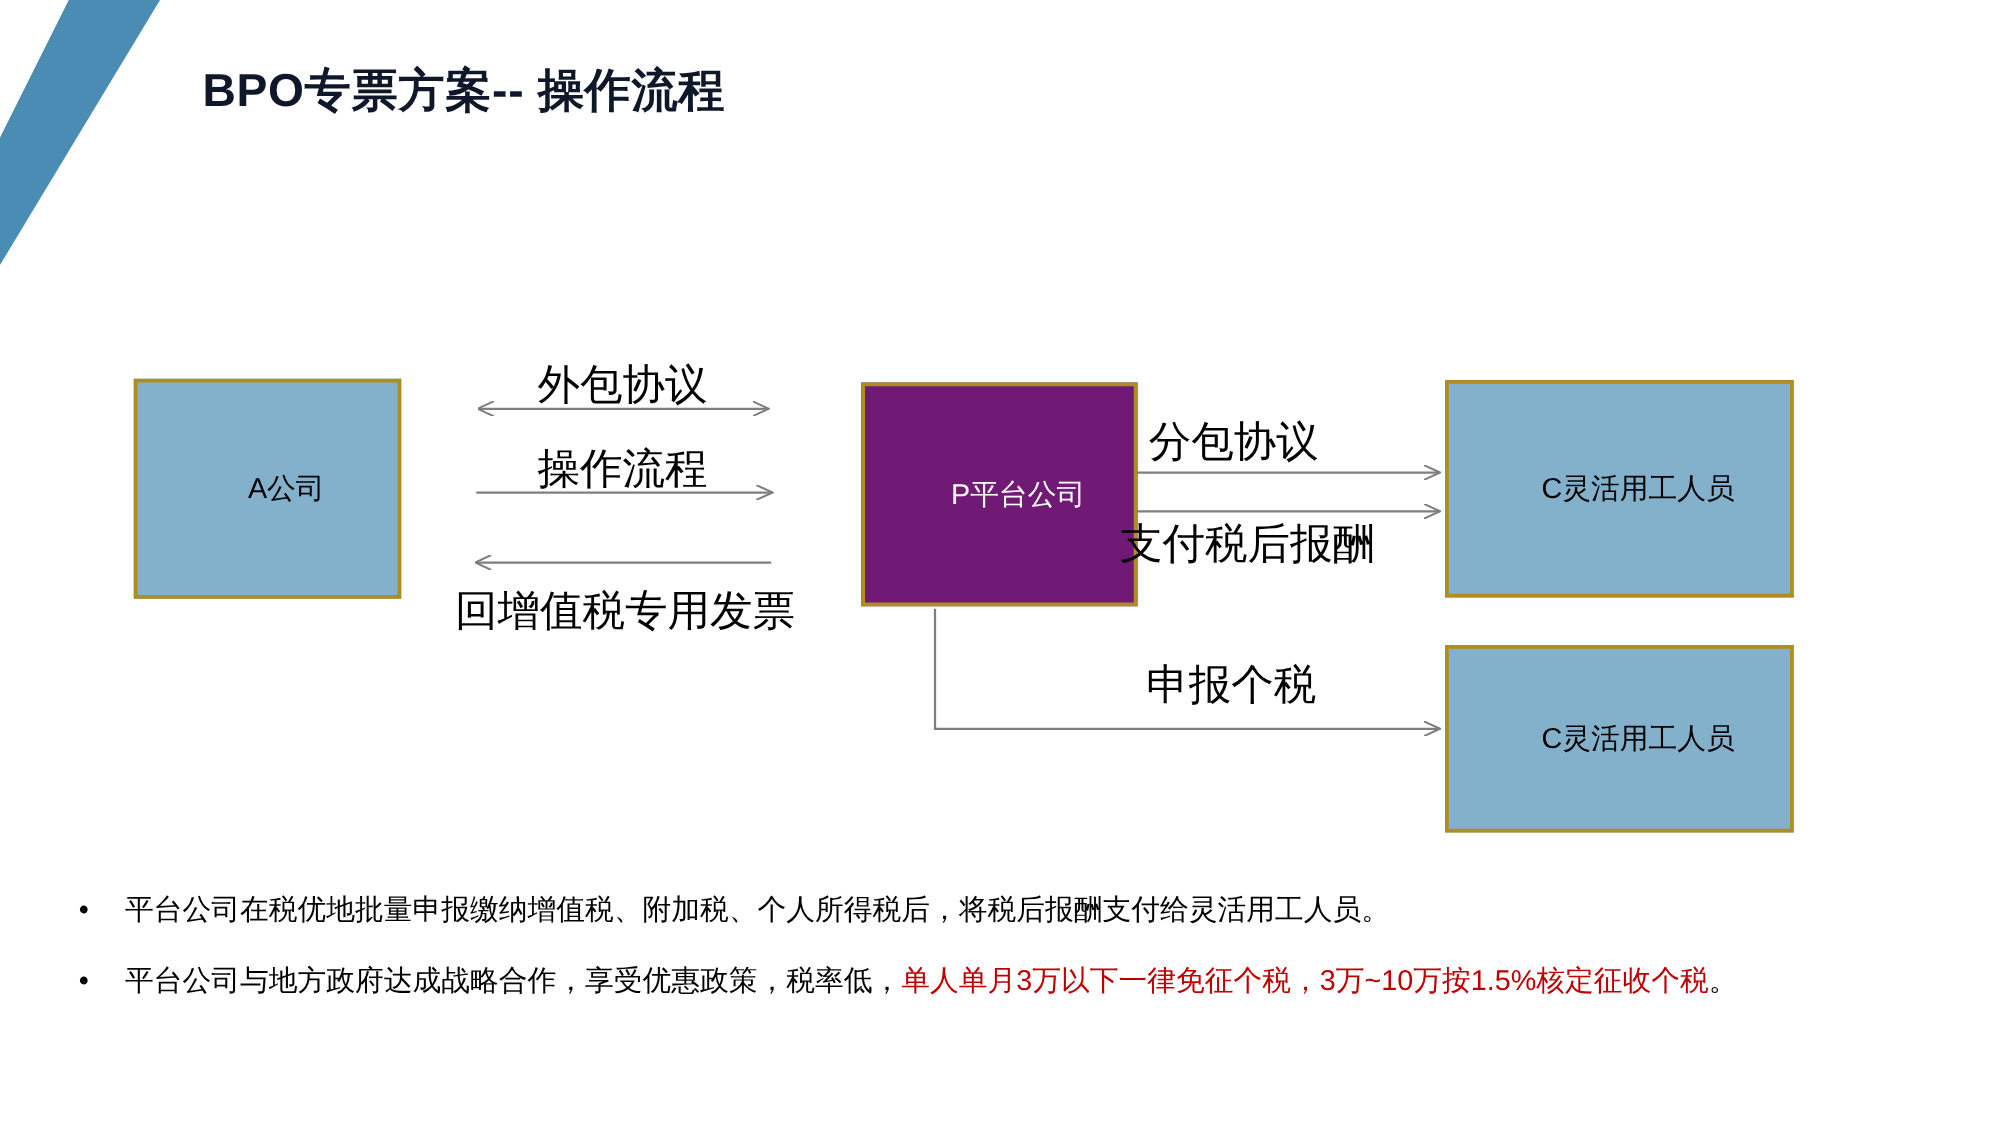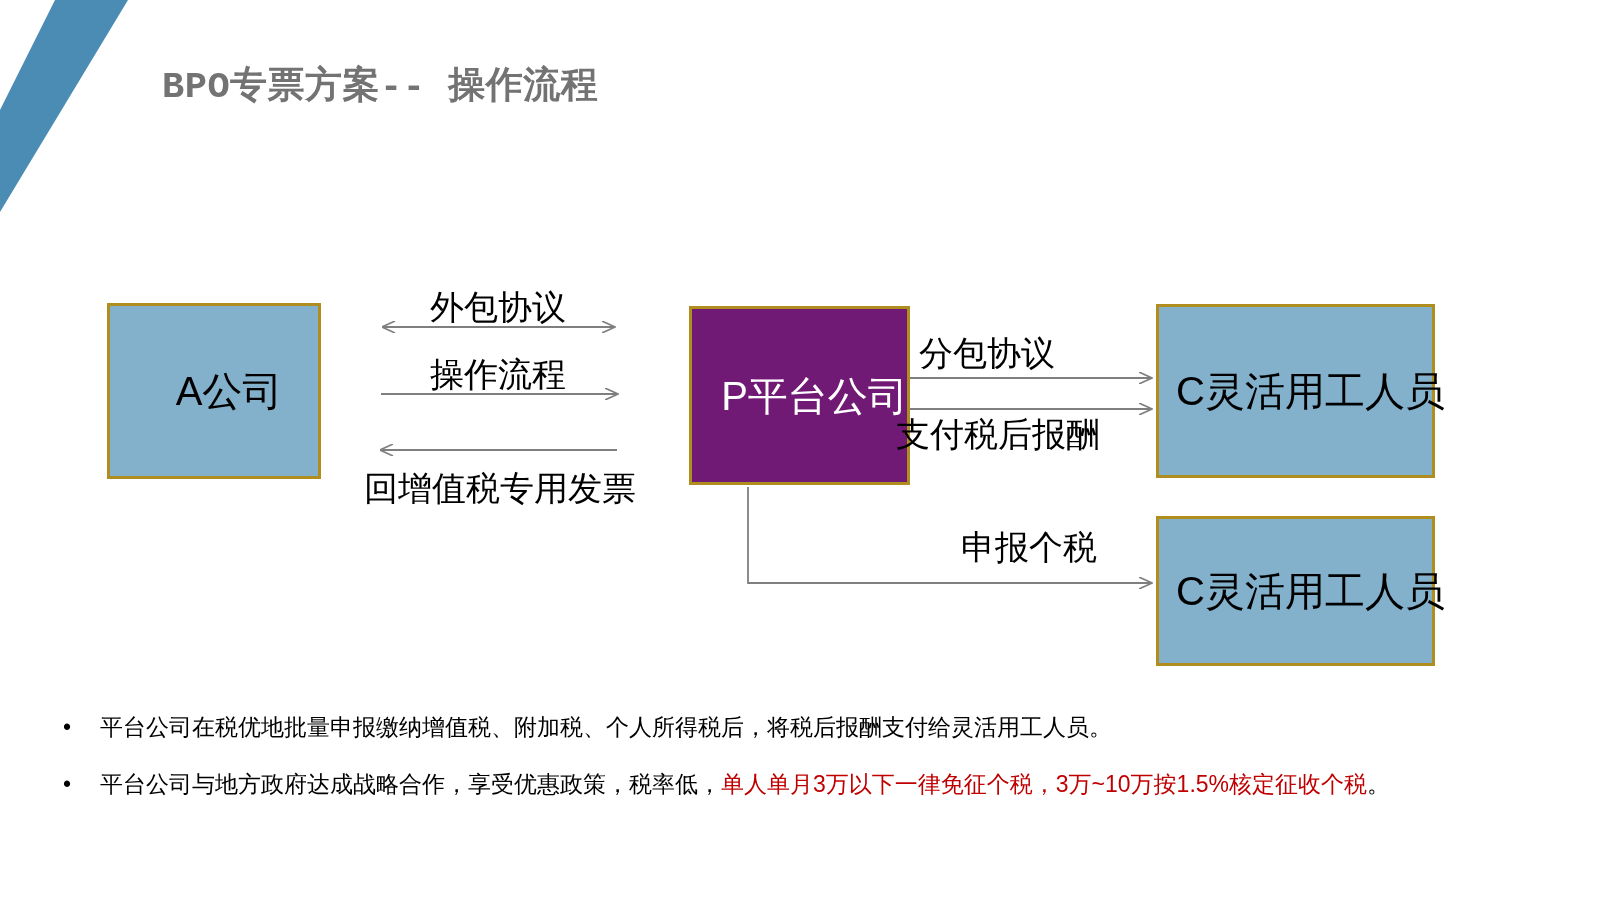--- a/index.html
+++ b/index.html
@@ -13,35 +13,34 @@
   #slide{position:absolute;left:0;top:0;width:1600px;height:900px;background:#fff;overflow:hidden;}
 
   
   .corner-stripe{
     position:absolute;left:0;top:0;width:1600px;height:900px;
     pointer-events:none;
   }
 
   
   .slide-title{
-    position:absolute;left:162px;top:60px;
+    position:absolute;left:162px;top:48px;
     font-size:37px;font-weight:bold;
-    color:#737373;
+    color:#0f172a;
     letter-spacing:0.5px;
     white-space:nowrap;
-    font-family:Liberation Mono, monospace;
   }
 
   
   .node{
     position:absolute;
     box-sizing:border-box;
     border:3px solid #b08d1f;
     display:flex;align-items:center;justify-content:center;
-    font-size:40px;
+    font-size:23px;
     line-height:1.1;
     white-space:nowrap;
     padding-left:30px;
   }
   .node.light{background:#83b0cb;color:#000000;}
   .node.dark{background:#701a75;color:#ffffff;margin-left:32px;}
 
   #node-a{left:107px;top:303px;width:214px;height:176px;}
   #node-p{left:657px;top:306px;width:221px;height:179px;}
   #node-c1{left:1156px;top:304px;width:279px;height:174px;}
@@ -55,21 +54,21 @@
     position:absolute;
     font-size:34px;color:#000;
     white-space:nowrap;
     text-align:center;
   }
   #lbl-outsourcing{left:380px;top:285px;width:236px;}
   #lbl-servicefee{left:380px;top:352px;width:236px;}
   #lbl-invoice{left:360px;top:466px;width:280px;}
   #lbl-subcontract{left:875px;top:331px;width:224px;}
   #lbl-aftertax{left:875px;top:412px;width:246px;}
-  #lbl-declare{left:904px;top:525px;width:250px;}
+  #lbl-declare{left:860px;top:525px;width:250px;}
 
   
   .bullets{
     position:absolute;left:55px;top:705px;width:1500px;
     font-size:23px;color:#000;line-height:1.95;
   }
   .bullet{
     position:relative;padding-left:45px;margin-bottom:12px;
   }
   .bullet .dot{

